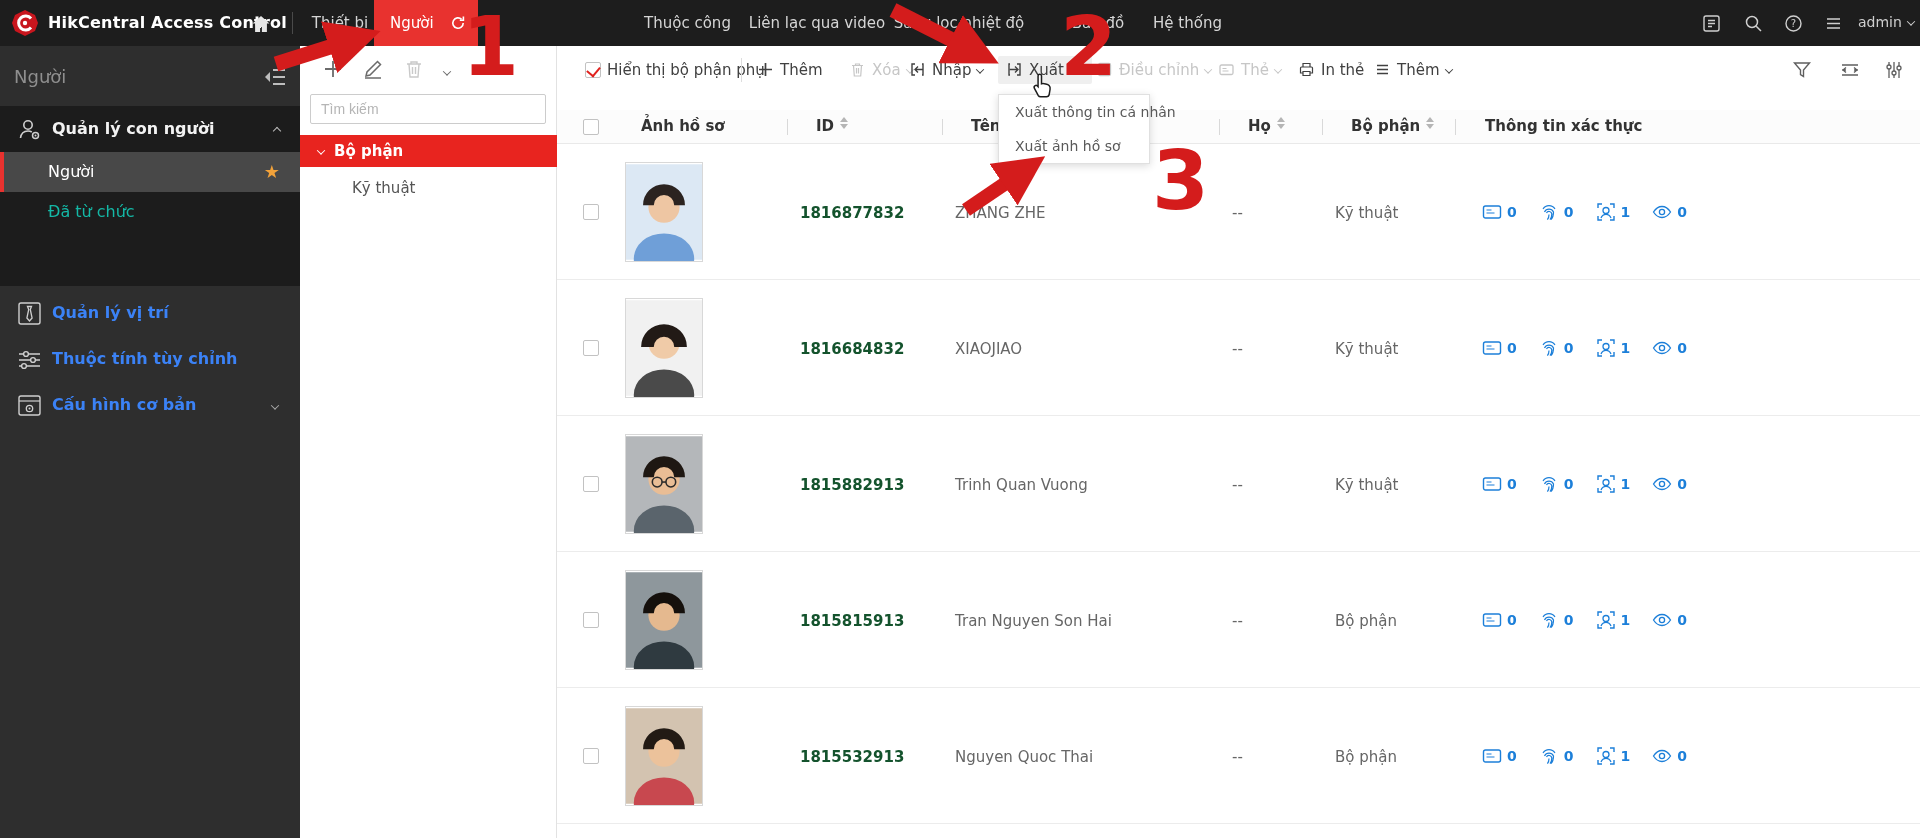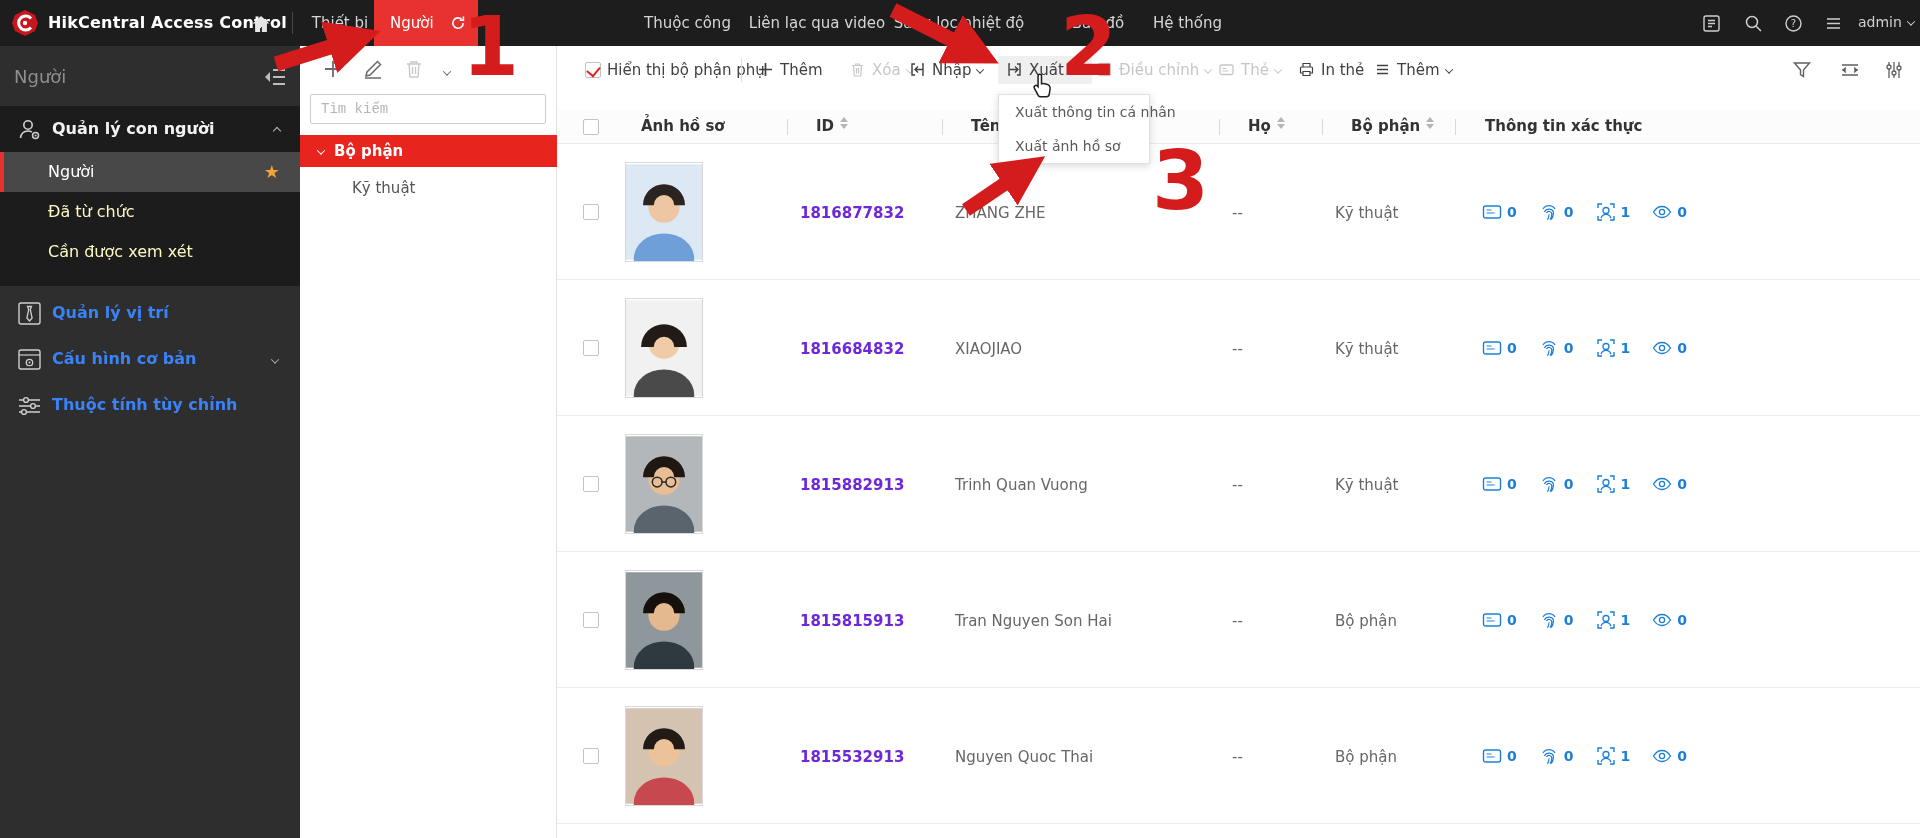--- a/index.html
+++ b/index.html
@@ -33,35 +33,35 @@
   
   .sidebar { position:absolute; left:0; top:46px; width:300px; height:792px; background:#2e2e2e; color:#ddd; }
   .sb-title { position:absolute; left:14px; top:20px; font-size:18px; color:#8f8f8f; }
   .sb-collapse { position:absolute; left:264px; top:22px; width:22px; height:18px; color:#bdbdbd; cursor:pointer; }
   .sb-group { position:absolute; left:0; top:60px; width:300px; height:180px; background:#1c1c1c; }
   .sb-row { position:relative; height:46px; line-height:46px; font-size:16px; cursor:pointer; }
   .sb-row .sb-ic { position:absolute; left:17px; top:11px; width:25px; height:25px; color:#cfcfcf; }
   .sb-row .sb-label { position:absolute; left:52px; }
   .sb-grp-head { color:#f2f2f2; font-weight:bold; }
   .sb-grp-head .chev { position:absolute; right:20px; top:22px; color:#bbb; }
-  .sb-item { height:40px; line-height:40px; color:#fef9c3; }
+  .sb-item { height:40px; line-height:40px; color:#14b8a6; }
   .sb-item .sb-label { left:48px; }
   .sb-item.active { background:#484848; color:#fff; border-left:4px solid #e8322f; }
   .sb-item.active .sb-label { left:44px; }
   .star { position:absolute; right:20px; top:0; color:#f2a23a; font-size:18px; }
   .sb-nav { position:absolute; left:0; top:244px; width:300px; }
   .sb-nav .sb-row { height:46px; color:#3b82f6; font-weight:bold;text-decoration:underline; }
   .sb-nav .chev { position:absolute; right:22px; top:22px; color:#aaa; }
 
   
   .treepanel { position:absolute; left:300px; top:46px; width:257px; height:792px; background:#fff; border-right:1px solid #e2e2e2; }
   .tp-ic { position:absolute; top:12px; width:22px; height:22px; color:#6b6b6b; cursor:pointer; }
   .tp-ic.disabled { color:#c9c9c9; cursor:default; }
   .tp-add{ left:22px; } .tp-edit{ left:62px; } .tp-del{ left:103px; } .tp-caret{ left:144px; top:16px; width:14px; height:14px; }
-  .tp-search { position:absolute; left:10px; top:48px; width:236px; height:30px; border:1px solid #ccc; border-radius:2px; font-size:14px; padding:0 10px; color:#444; font-family:Liberation Mono, monospace; }
+  .tp-search { position:absolute; left:10px; top:48px; width:236px; height:30px; border:1px solid #ccc; border-radius:2px; font-size:14px; padding:0 10px; color:#444; font-family:Liberation Sans, sans-serif; }
   .tp-search::placeholder { color:#b5b5b5; }
   .tree-root { position:absolute; left:0; top:89px; width:257px; height:32px; background:#e8241f; color:#fff; font-size:15px; font-weight:bold; line-height:32px; cursor:pointer; }
   .tree-root .chev { margin:0 10px 0 18px; }
   .tree-child { position:absolute; left:52px; top:128px; font-size:15px; color:#555; line-height:28px; cursor:pointer; }
 
   
   .main { position:absolute; left:557px; top:46px; width:1363px; height:792px; background:#fff; }
   .mt-item { position:absolute; top:10px; height:28px; line-height:28px; font-size:15px; color:#404040; cursor:pointer; white-space:nowrap; }
   .mt-item.disabled { color:#c6c6c6; cursor:default; }
   .mt-item .mic { display:inline-block; width:17px; height:17px; vertical-align:-3px; margin-right:6px; }
@@ -85,21 +85,21 @@
   .d1{left:230px;} .d2{left:385px;} .d3{left:662px;} .d4{left:765px;} .d5{left:898px;}
   .sort { display:inline-block; vertical-align:2px; margin-left:6px; }
   .sort i { display:block; width:0; height:0; border-left:4px solid transparent; border-right:4px solid transparent; }
   .sort .up { border-bottom:5px solid #b5b5b5; margin-bottom:2px; }
   .sort .dn { border-top:5px solid #b5b5b5; }
   .rows { position:absolute; left:0; top:98px; width:1363px; }
   .trow { position:relative; height:136px; border-bottom:1px solid #ececec; font-size:15px; color:#666; }
   .trow .cb { position:absolute; left:26px; top:60px; }
   .photo { position:absolute; left:68px; top:18px; width:78px; height:100px; border:1px solid #d8d8d8; }
   .cell { position:absolute; top:60px; }
-  .cell.id { left:243px; color:#6d28d9; font-weight:bold; cursor:pointer; }
+  .cell.id { left:243px; color:#14532d; font-weight:bold; cursor:pointer; }
   .cell.nm { left:398px; } .cell.ho { left:675px; } .cell.dp { left:778px; }
   .creds { position:absolute; left:925px; top:58px; display:flex; gap:22px; color:#1c7fd9; font-size:14px; font-weight:bold; }
   .cred { display:flex; align-items:center; gap:5px; }
   .cred svg { width:20px; height:20px; }
 
   
   .dropdown { position:absolute; left:998px; top:94px; width:152px; background:#fff; border:1px solid #e0e0e0; box-shadow:0 2px 8px rgba(0,0,0,.15); z-index:50; }
   .dd-item { padding:9px 16px; font-size:14px; color:#595959; cursor:pointer; white-space:nowrap; }
 
   
@@ -177,51 +177,48 @@
         <span class="sb-label">Quản lý con người</span>
         <span class="chev up"></span>
       </div>
       <div class="sb-row sb-item active">
         <span class="sb-label">Người</span>
         <span class="star">★</span>
       </div>
       <div class="sb-row sb-item">
         <span class="sb-label">Đã từ chức</span>
       </div>
-      <div class="sb-row sb-item">
-        <span class="sb-label">Cần được xem xét</span>
-      </div>
     </div>
 
     <div class="sb-nav">
       <div class="sb-row">
         <svg class="sb-ic" viewBox="0 0 25 25">
           <rect x="2" y="2" width="21" height="21" rx="2" fill="none" stroke="currentColor" stroke-width="1.4"></rect>
           <path d="M10.5 5.5h4l-1.2 3 1.8 8.5-2.6 3-2.6-3 1.8-8.5z" fill="none" stroke="currentColor" stroke-width="1.3"></path>
         </svg>
         <span class="sb-label">Quản lý vị trí</span>
+      </div>
+      <div class="sb-row">
+        <svg class="sb-ic" viewBox="0 0 25 25">
+          <path d="M2 7h21M2 13h21M2 19h21" stroke="currentColor" stroke-width="1.4"></path>
+          <circle cx="9" cy="7" r="2.4" fill="#2e2e2e" stroke="currentColor" stroke-width="1.4"></circle>
+          <circle cx="16" cy="13" r="2.4" fill="#2e2e2e" stroke="currentColor" stroke-width="1.4"></circle>
+          <circle cx="7" cy="19" r="2.4" fill="#2e2e2e" stroke="currentColor" stroke-width="1.4"></circle>
+        </svg>
+        <span class="sb-label">Thuộc tính tùy chỉnh</span>
       </div>
       <div class="sb-row">
         <svg class="sb-ic" viewBox="0 0 25 25">
           <rect x="2" y="3" width="21" height="19" rx="2" fill="none" stroke="currentColor" stroke-width="1.4"></rect>
           <path d="M2 8h21" stroke="currentColor" stroke-width="1.2"></path>
           <circle cx="12.5" cy="15.5" r="3.2" fill="none" stroke="currentColor" stroke-width="1.3"></circle>
           <circle cx="12.5" cy="15.5" r="1" fill="currentColor"></circle>
         </svg>
         <span class="sb-label">Cấu hình cơ bản</span>
         <span class="chev"></span>
-      </div>
-      <div class="sb-row">
-        <svg class="sb-ic" viewBox="0 0 25 25">
-          <path d="M2 7h21M2 13h21M2 19h21" stroke="currentColor" stroke-width="1.4"></path>
-          <circle cx="9" cy="7" r="2.4" fill="#2e2e2e" stroke="currentColor" stroke-width="1.4"></circle>
-          <circle cx="16" cy="13" r="2.4" fill="#2e2e2e" stroke="currentColor" stroke-width="1.4"></circle>
-          <circle cx="7" cy="19" r="2.4" fill="#2e2e2e" stroke="currentColor" stroke-width="1.4"></circle>
-        </svg>
-        <span class="sb-label">Thuộc tính tùy chỉnh</span>
       </div>
     </div>
   </aside>
 
   <section class="treepanel">
     <svg class="tp-ic tp-add" viewBox="0 0 22 22">
       <path d="M11 3v16M3 11h16" stroke="currentColor" stroke-width="1.8"></path>
     </svg>
     <svg class="tp-ic tp-edit" viewBox="0 0 22 22">
       <path d="M4 18 5 14 15.5 3.5l3 3L8 17zM3 20h16" fill="none" stroke="currentColor" stroke-width="1.5"></path>

